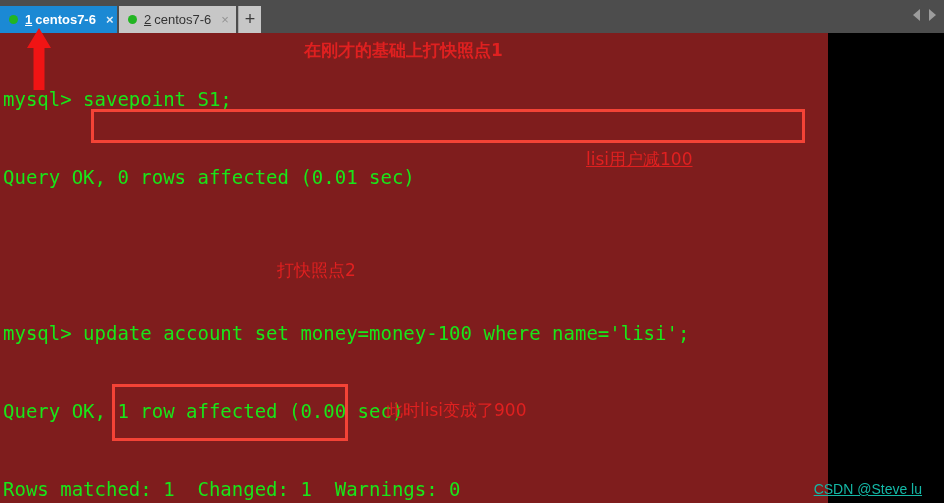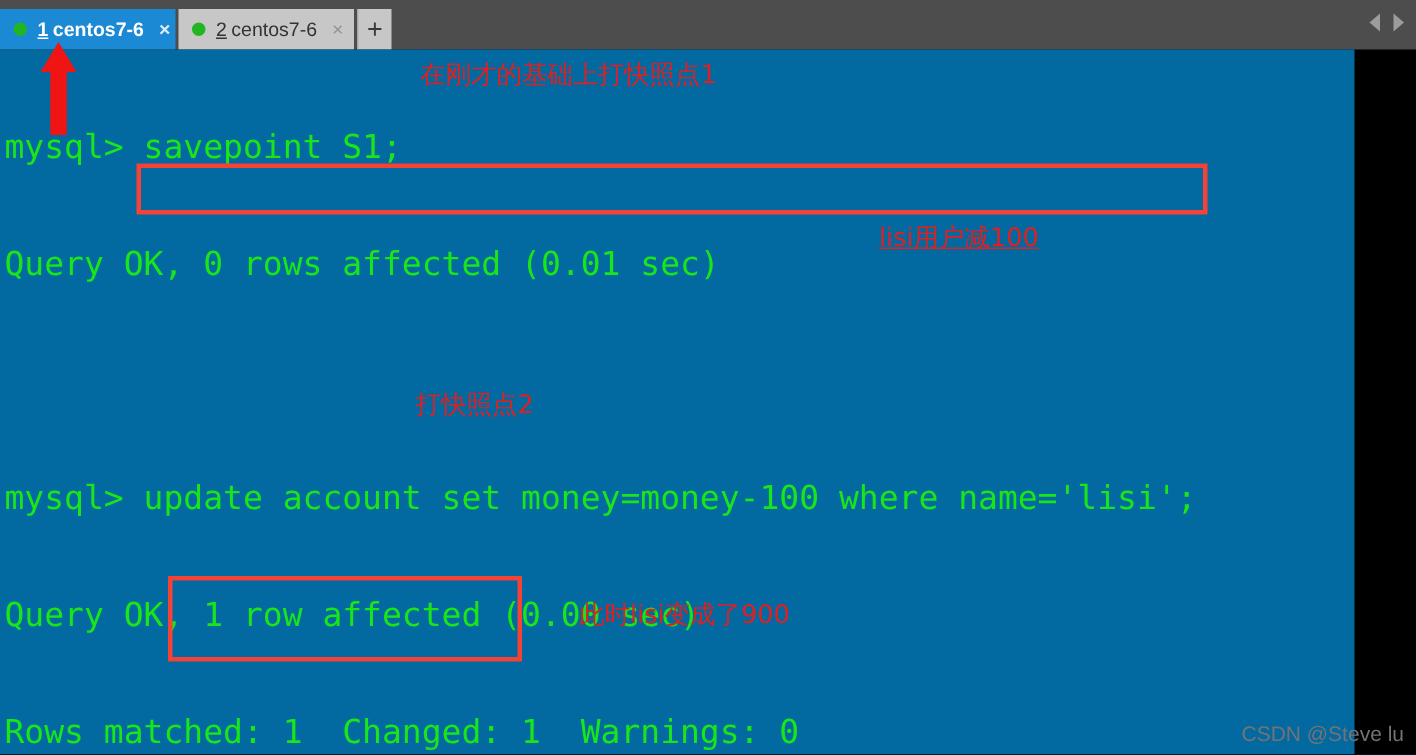--- a/index.html
+++ b/index.html
@@ -97,26 +97,26 @@
     border-top: 6px solid transparent;
     border-bottom: 6px solid transparent;
   }
   .navarrow.left  { border-right: 7px solid #9c9c9c; }
   .navarrow.right { border-left: 7px solid #9c9c9c; }
 
   
   .terminal {
     position: absolute;
     left: 0; top: 33px;
-    width: 903px;
+    width: 828px;
     height: 470px;
-    background: #0369a1;
+    background: #7f1d1d;
     color: #19e619;
     font-family: "DejaVu Sans Mono", monospace;
-    font-size: 22px;
+    font-size: 19px;
     line-height: 26px;
     white-space: pre;
     padding: 1px 0 0 3px;
     box-sizing: border-box;
     overflow: hidden;
   }
   .tline {
     height: 26px;
     white-space: pre;
   }
@@ -137,26 +137,27 @@
     box-sizing: border-box;
     pointer-events: none;
   }
   .arrow-up {
     position: absolute;
     width: 26px;
     height: 62px;
   }
   .watermark {
     position: absolute;
-    right: 8px;
+    right: 22px;
     bottom: 6px;
-    color: #737373;
+    color: #14b8a6;
     font-family: "Liberation Sans", sans-serif;
     font-size: 14px;
     white-space: nowrap;
+    text-decoration: underline;
   }
 </style>
 </head>
 <body>
 
 <div id="app">
 
   <div class="tabstrip">
 
     <div class="tab active" style="left:0px; width:117px;">
@@ -203,21 +204,21 @@
   </div>
 
   <svg class="arrow-up" style="left:26px; top:28px;" viewBox="0 0 26 62">
     <polygon points="13,0 25,20 18.5,20 18.5,62 7.5,62 7.5,20 1,20" fill="#f01414"></polygon>
   </svg>
 
   <div class="redbox" style="left:91px; top:109px; width:714px; height:34px;"></div>
 
   <div class="redbox" style="left:112px; top:384px; width:236px; height:57px;"></div>
 
-  <div class="anno" style="left:280px; top:40px;">在刚才的基础上打快照点1</div>
+  <div class="anno" style="left:304px; top:40px;font-weight:bold;">在刚才的基础上打快照点1</div>
 
   <div class="anno" style="left:586px; top:149px;text-decoration:underline;">lisi用户减100</div>
 
   <div class="anno" style="left:277px; top:214px;margin-top:46px;">打快照点2</div>
 
   <div class="anno" style="left:386px; top:400px;text-align:right;">此时lisi变成了900</div>
 
   <div class="watermark">CSDN @Steve lu</div>
 
 </div>

